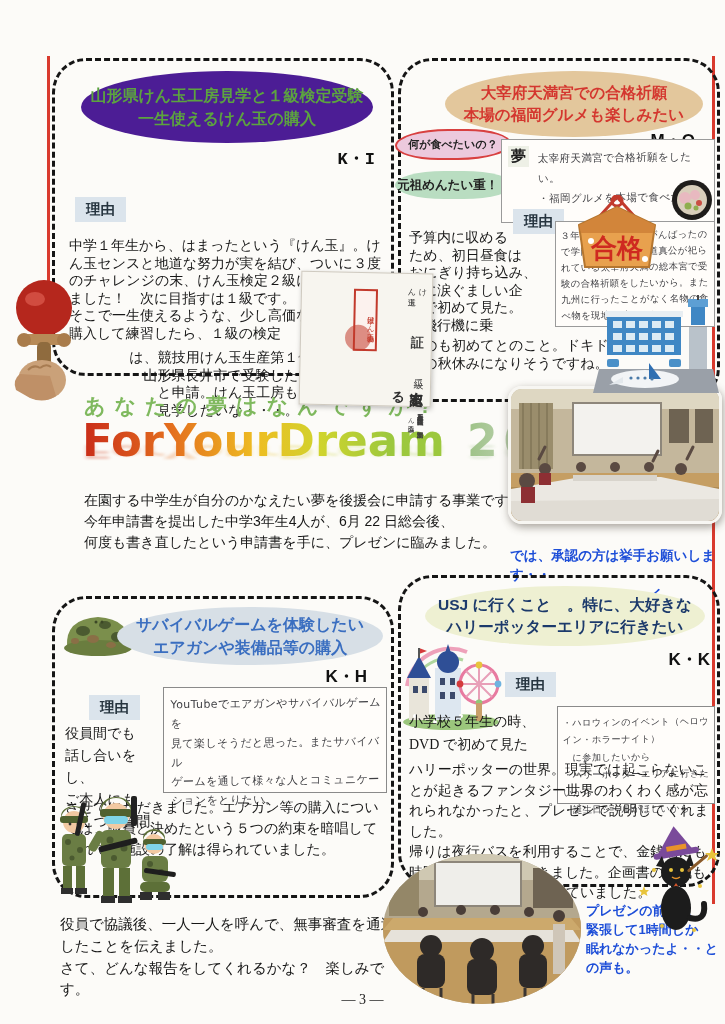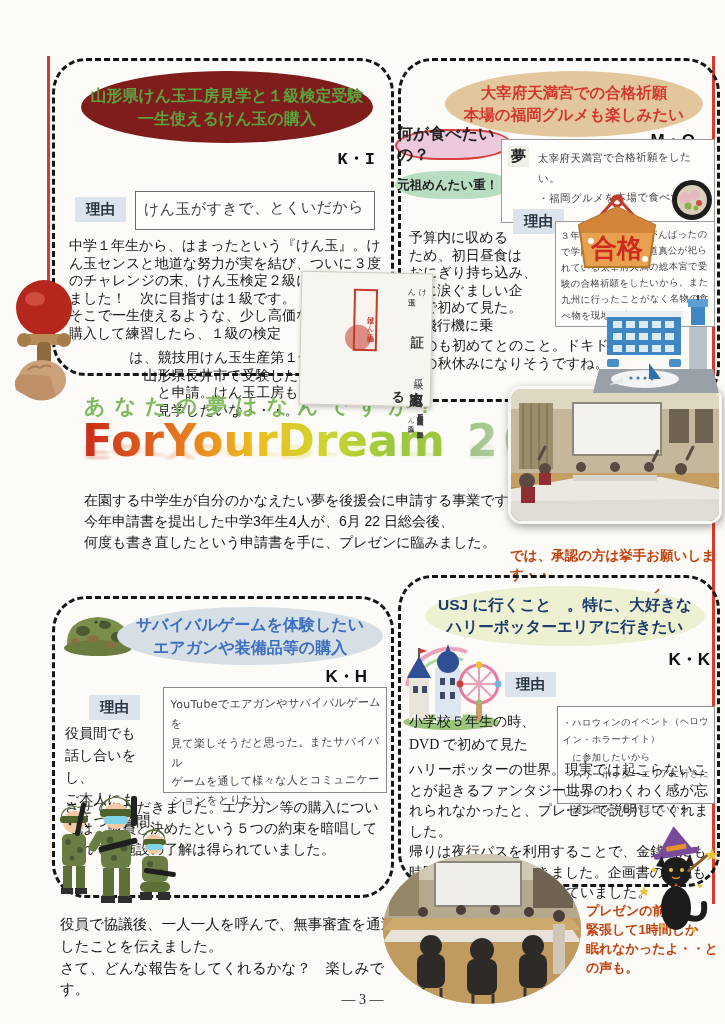--- a/index.html
+++ b/index.html
@@ -15,25 +15,25 @@
            font-size:16px;line-height:1.45;white-space:pre-line;}
   .initials{position:absolute;font-family:"Liberation Sans",sans-serif;font-weight:bold;font-size:17px;color:#111;}
   .reason-label{position:absolute;background:#dbe4ec;color:#26343f;font-weight:bold;
                 font-size:14.5px;padding:3px 11px;font-family:"Liberation Serif",serif;}
   .hw-box{position:absolute;background:#fffdfa;border:1.8px solid #6d6d6d;}
   .hw{font-family:"DejaVu Sans",sans-serif;color:#3f3f43;letter-spacing:.4px;
       transform:rotate(-.7deg);white-space:pre-line;}
   .body-txt{position:absolute;font-size:14px;line-height:17.5px;color:#181818;white-space:pre-line;}
   .body-txt-g{position:absolute;font-family:"Liberation Sans",sans-serif;font-size:14px;
               line-height:1.5;color:#161616;white-space:pre-line;}
-  .red-cap{position:absolute;color:#c2410c;font-family:"Liberation Sans",sans-serif;
+  .red-cap{position:absolute;color:#1d4ed8;font-family:"Liberation Sans",sans-serif;
            font-weight:bold;font-size:13.5px;line-height:1.45;white-space:pre-line;}
   .red-edge{position:absolute;width:3px;background:#d93a2e;}
   .bubble{position:absolute;display:flex;align-items:center;justify-content:center;
-          font-family:"Liberation Sans",sans-serif;font-weight:bold;font-size:16px;color:#222;}
+          font-family:"Liberation Sans",sans-serif;font-weight:bold;font-size:11px;color:#222;}
   
   .q-line{position:absolute;font-family:"Liberation Sans",sans-serif;font-weight:bold;
           font-size:21px;letter-spacing:9px;color:#7fb95e;}
   .fyd{font-family:"DejaVu Sans",sans-serif;font-weight:bold;font-size:45px;letter-spacing:0px;
        background:linear-gradient(90deg,#c92c19 0%,#e4701e 25%,#eebd22 48%,#cfd42e 66%,#9cc83e 85%);
        -webkit-background-clip:text;background-clip:text;color:transparent;}
   .fyd-year{font-family:"DejaVu Sans",sans-serif;font-weight:bold;font-size:44px;letter-spacing:6px;
        background:linear-gradient(90deg,#9dc286,#ccd9c6,#e3e8e0);
        -webkit-background-clip:text;background-clip:text;color:transparent;}
   .reflect{transform:scaleY(-.45);transform-origin:top;opacity:.28;filter:blur(2px);}
@@ -48,27 +48,24 @@
 </style>
 </head>
 <body>
 
 <div id="page">
 
   <div class="red-edge" style="left:47px;top:56px;height:336px;"></div>
   <div class="red-edge" style="left:712px;top:56px;height:848px;"></div>
 
   <div class="dashed-box" style="left:52px;top:58px;width:336px;height:312px;">
-    <div class="ellipse" style="left:26px;top:10px;width:292px;height:72px;background:#7f1d1d;color:#5ca33f;">山形県けん玉工房見学と１級検定受験
+    <div class="ellipse" style="left:26px;top:10px;width:292px;height:72px;background:#4c1d95;color:#5ca33f;">山形県けん玉工房見学と１級検定受験
 一生使えるけん玉の購入</div>
     <div class="initials" style="right:16px;top:86px;font-family:Liberation Mono, monospace;">K・I</div>
     <div class="reason-label" style="left:20px;top:136px;">理由</div>
-    <div class="hw-box" style="left:80px;top:130px;width:238px;height:37px;">
-      <div class="hw" style="padding:7px 6px 0 8px;font-size:15px;">けん玉がすきで、とくいだから</div>
-    </div>
     <div class="body-txt" style="left:14px;top:176px;width:312px;">中学１年生から、はまったという『けん玉』。けん玉センスと地道な努力が実を結び、ついに３度のチャレンジの末、けん玉検定２級に見事合格しました！　次に目指すは１級です。
 そこで一生使えるような、少し高価なけん玉を購入して練習したら、１級の検定</div>
     <div class="body-txt" style="left:58px;top:288px;width:230px;text-align:center;">は、競技用けん玉生産第１位の
 山形県長井市で受験したい
 と申請。けん玉工房も
 見学したいな・・・。</div>
   </div>
 
   <svg class="abs" style="left:0px;top:278px;z-index:5;" width="86" height="128" viewBox="0 0 86 128">
     <circle cx="44" cy="30" r="28" fill="#b5271d"></circle>

